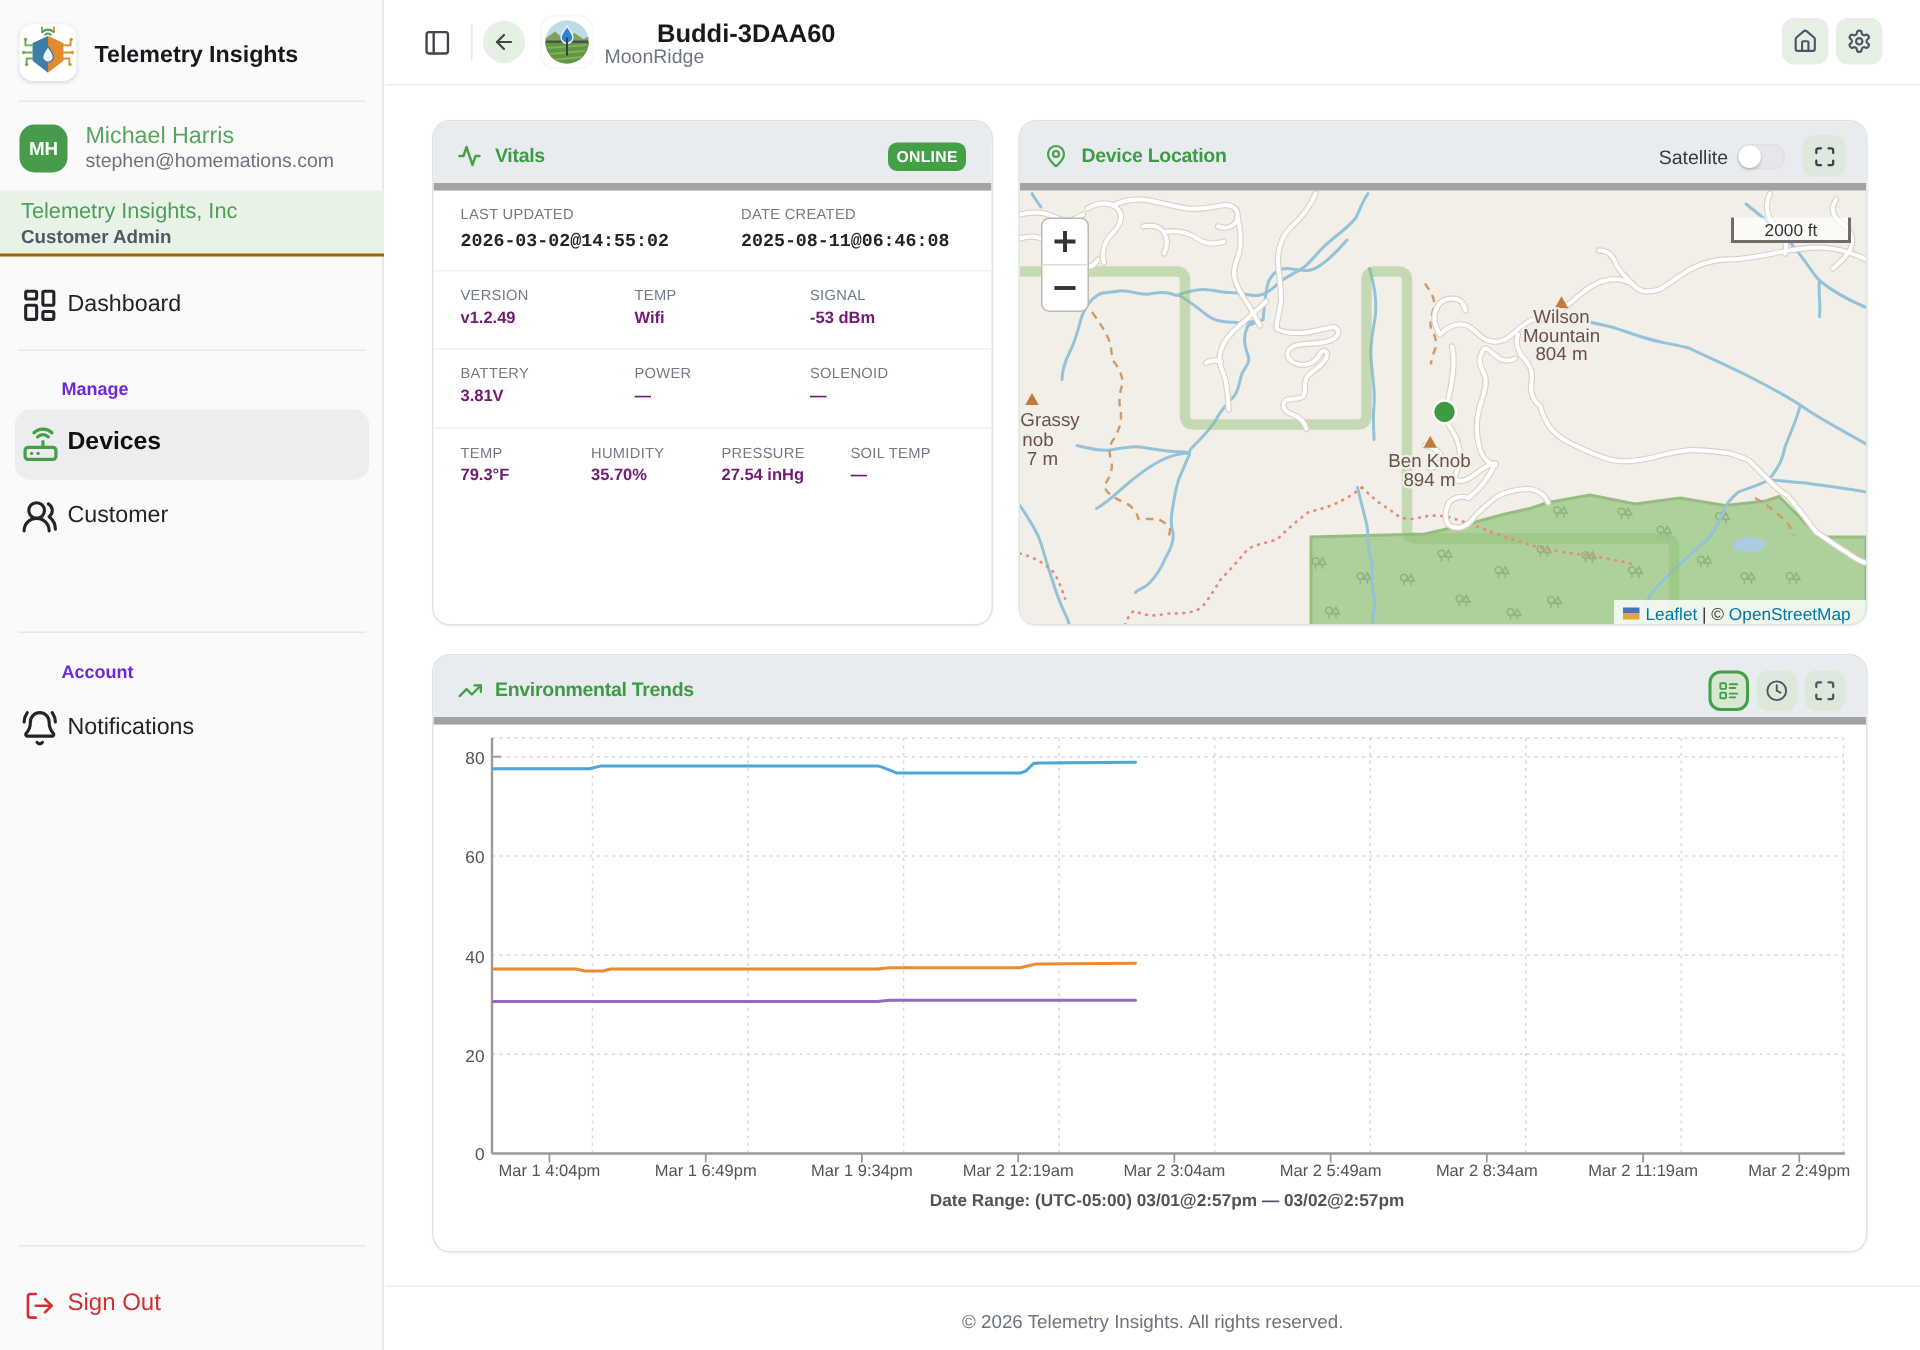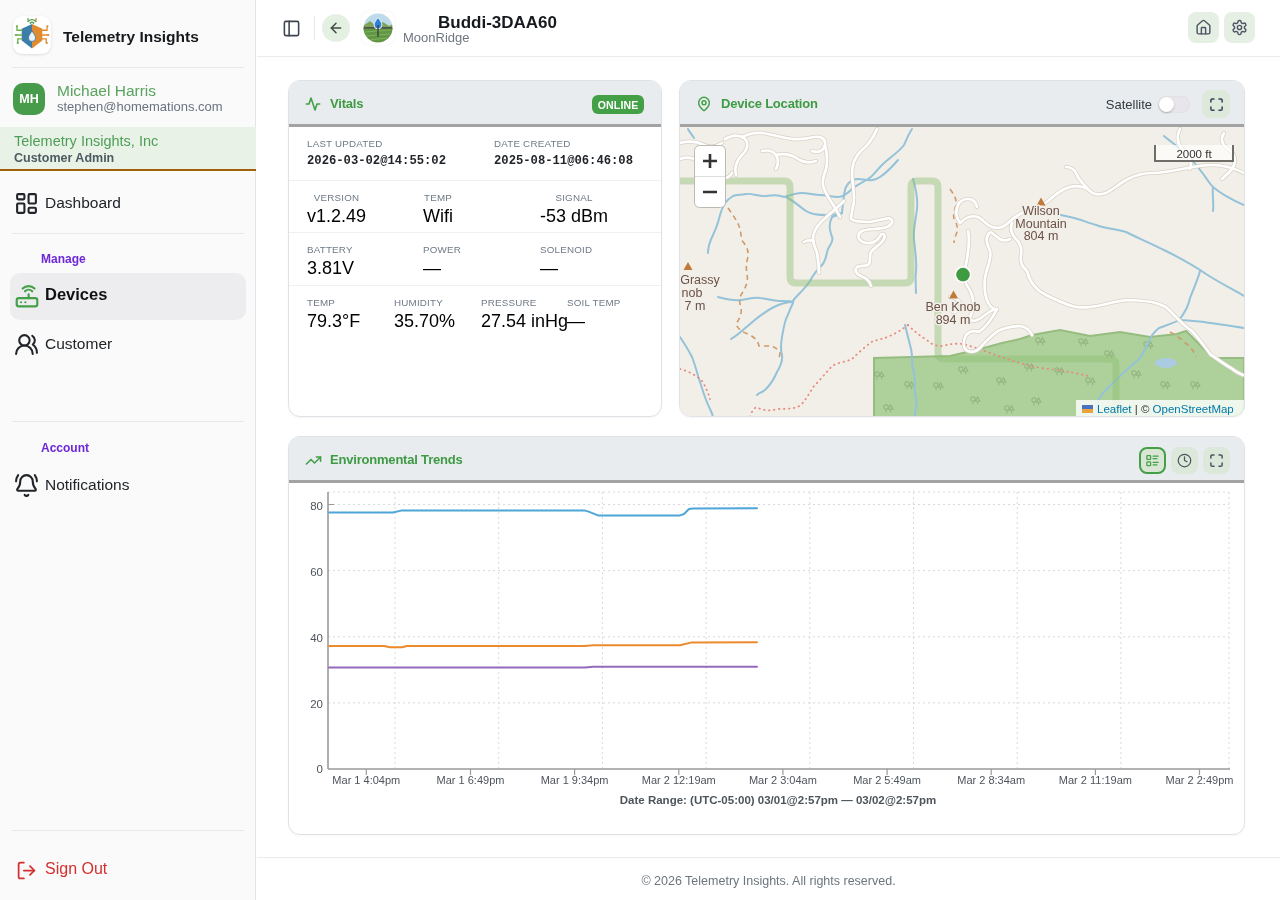--- a/index.html
+++ b/index.html
@@ -32,30 +32,30 @@
 #backbtn { position:absolute; left:65px; top:14px; width:28px; height:28px; border-radius:50%; background:#e4f0e2; }
 #backbtn svg { position:absolute; left:6px; top:6px; }
 #devava { position:absolute; left:104px; top:11px; width:34px; height:34px; border-radius:9px; background:#fff; box-shadow:0 0 2px rgba(0,0,0,.08); }
 #devttl { position:absolute; left:145px; top:13px; font-size:17px; font-weight:bold; color:#16191d;margin-left:36px; }
 #devsub { position:absolute; left:146px; top:30px; font-size:13px; color:#6f7680; }
 .hbtn { position:absolute; top:12px; width:31px; height:31px; border-radius:8px; background:#e6efe4; }
 .hbtn svg { position:absolute; left:7px; top:7px; }
 #hbtn1 { left:931px; }
 #hbtn2 { left:967px; }
 .card { position:absolute; background:#fff; border:1px solid #dfe3e8; border-radius:12px; box-shadow:0 1px 2px rgba(0,0,0,.04); overflow:hidden; }
-.chead { position:relative; height:46px; background:#e8ecef; border-bottom:3px solid #a3a3a3; }
+.chead { position:relative; height:46px; background:#e8ecef; border-bottom:5px solid #a3a3a3; }
 .chead .cicon { position:absolute; left:16px; top:15px; }
 .chead .ctitle { position:absolute; left:41px; top:15px; font-size:13px; letter-spacing:-0.2px; font-weight:bold; color:#3e9b43; }
 #vitals { left:288px; top:80px; width:374px; height:337px; }
 #mapcard { left:679px; top:80px; width:566px; height:337px; }
 #chartcard { left:288px; top:436px; width:957px; height:399px; }
 #badge-online { position:absolute; right:17px; top:14px; background:#43a047; color:#fff; font-size:10.5px; font-weight:bold; letter-spacing:.2px; padding:3.5px 5.5px; border-radius:6px; }
 .vrow { position:relative; border-bottom:1px solid #eef1f3; }
 .vlabel { font-size:9.8px; color:#6f7a86; letter-spacing:.2px; }
-.vval { margin-top:3px; font-size:18px; font-weight:normal; color:#000000; }
+.vval { margin-top:3px; font-size:11px; font-weight:bold; color:#701a75; }
 .vmono { font-family:"Liberation Mono",monospace; font-size:12.2px; font-weight:bold; color:#212529; margin-top:5px; }
 .vcell { position:absolute; top:11px; }
 #satlbl { position:absolute; right:92px; top:16px; font-size:13px; color:#343a40; }
 #satsw { position:absolute; right:54px; top:15px; width:32px; height:17px; border-radius:9px; background:#e8e6ea; box-shadow:inset 0 0 2px rgba(0,0,0,.08); }
 #satsw .knob { position:absolute; left:1px; top:1px; width:15px; height:15px; border-radius:50%; background:#fff; box-shadow:0 1px 2px rgba(0,0,0,.25); }
 .sqbtn { position:absolute; top:9px; width:28px; height:28px; border-radius:8px; background:#dde9da; }
 .sqbtn svg { position:absolute; left:6.5px; top:6.5px; }
 #mapfs { right:14px; }
 .cbtn { position:absolute; top:9.5px; width:27px; height:27px; border-radius:8px; background:#dce8d9; }
 .cbtn svg { position:absolute; left:6px; top:6px; }
@@ -218,21 +218,21 @@
   <div class="vrow" style="height:54px;">
     <div class="vcell" style="left:18px;">
         <div class="vlabel">LAST UPDATED</div>
         <div class="vmono">2026-03-02@14:55:02</div>
       </div>
     <div class="vcell" style="left:205px;">
         <div class="vlabel">DATE CREATED</div>
         <div class="vmono">2025-08-11@06:46:08</div>
       </div>
   </div>
-  <div class="vrow" style="height:52px;text-align:center;">
+  <div class="vrow" style="height:52px;">
     <div class="vcell" style="left:18px;">
         <div class="vlabel">VERSION</div>
         <div class="vval">v1.2.49</div>
       </div>
     <div class="vcell" style="left:134px;">
         <div class="vlabel">TEMP</div>
         <div class="vval">Wifi</div>
       </div>
     <div class="vcell" style="left:251px;">
         <div class="vlabel">SIGNAL</div>

